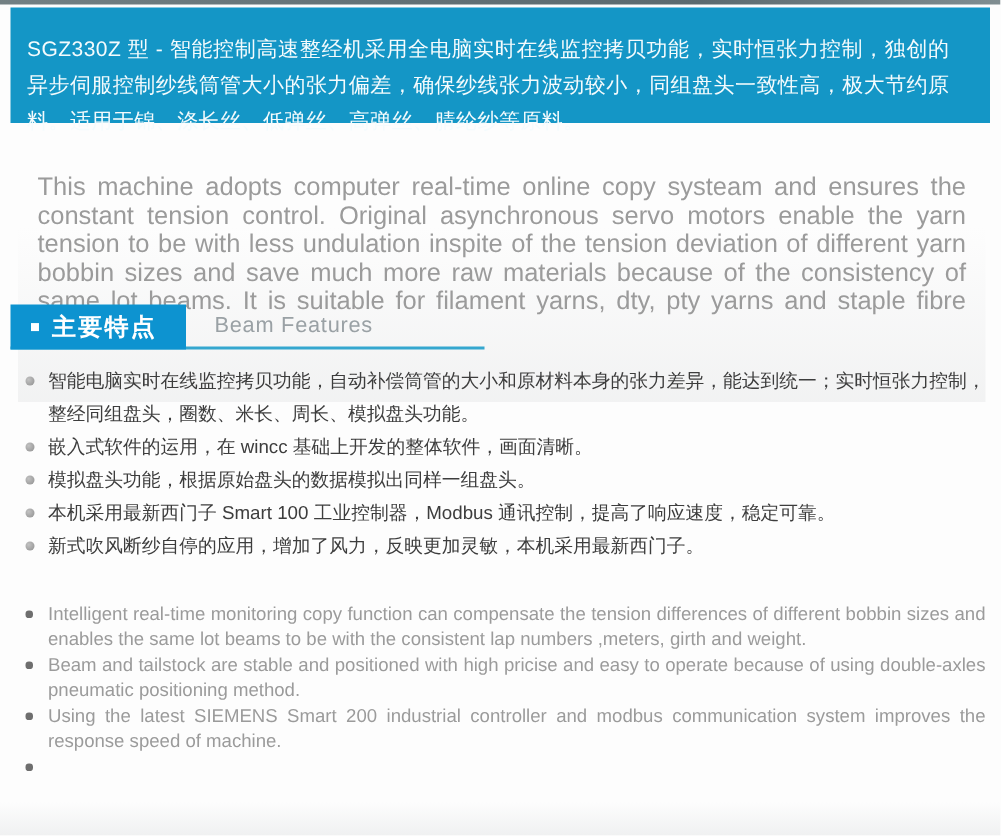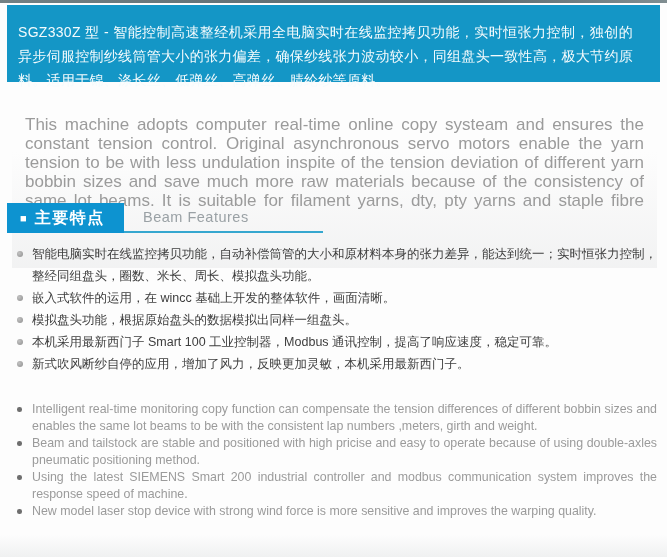--- a/index.html
+++ b/index.html
@@ -214,17 +214,16 @@
         <span>Beam and tailstock are stable and positioned with high pricise and easy to operate because of using double-axles pneumatic positioning method.</span>
       </li>
 
       <li>
         <span class="bullet"></span>
         <span>Using the latest SIEMENS Smart 200 industrial controller  and modbus communication system improves the response speed of machine.</span>
       </li>
 
       <li>
         <span class="bullet"></span>
-        <span>New model laser stop device with strong wind force is more sensitive and improves the warping quality.</span>
       </li>
     </ul>
 
 </div>
 
 </body></html>

